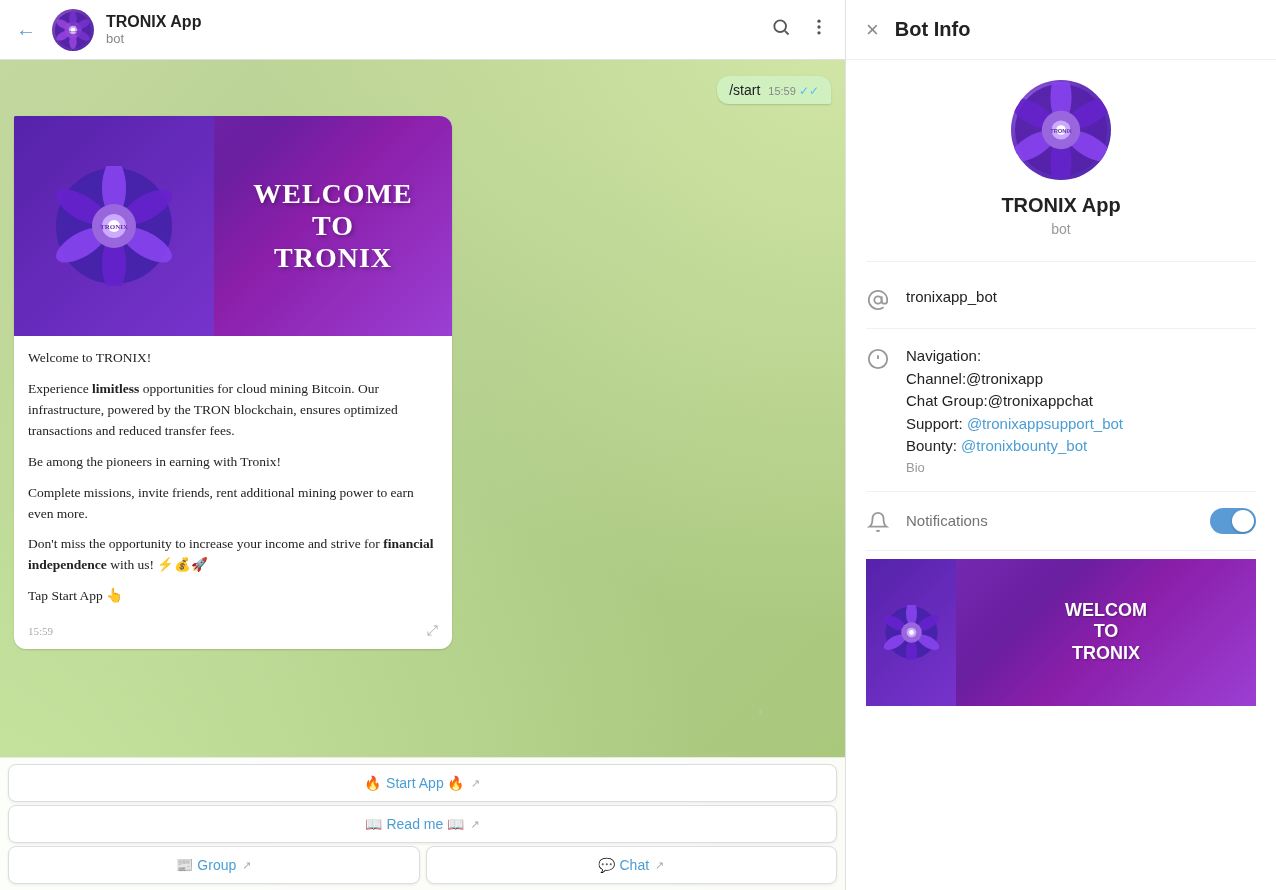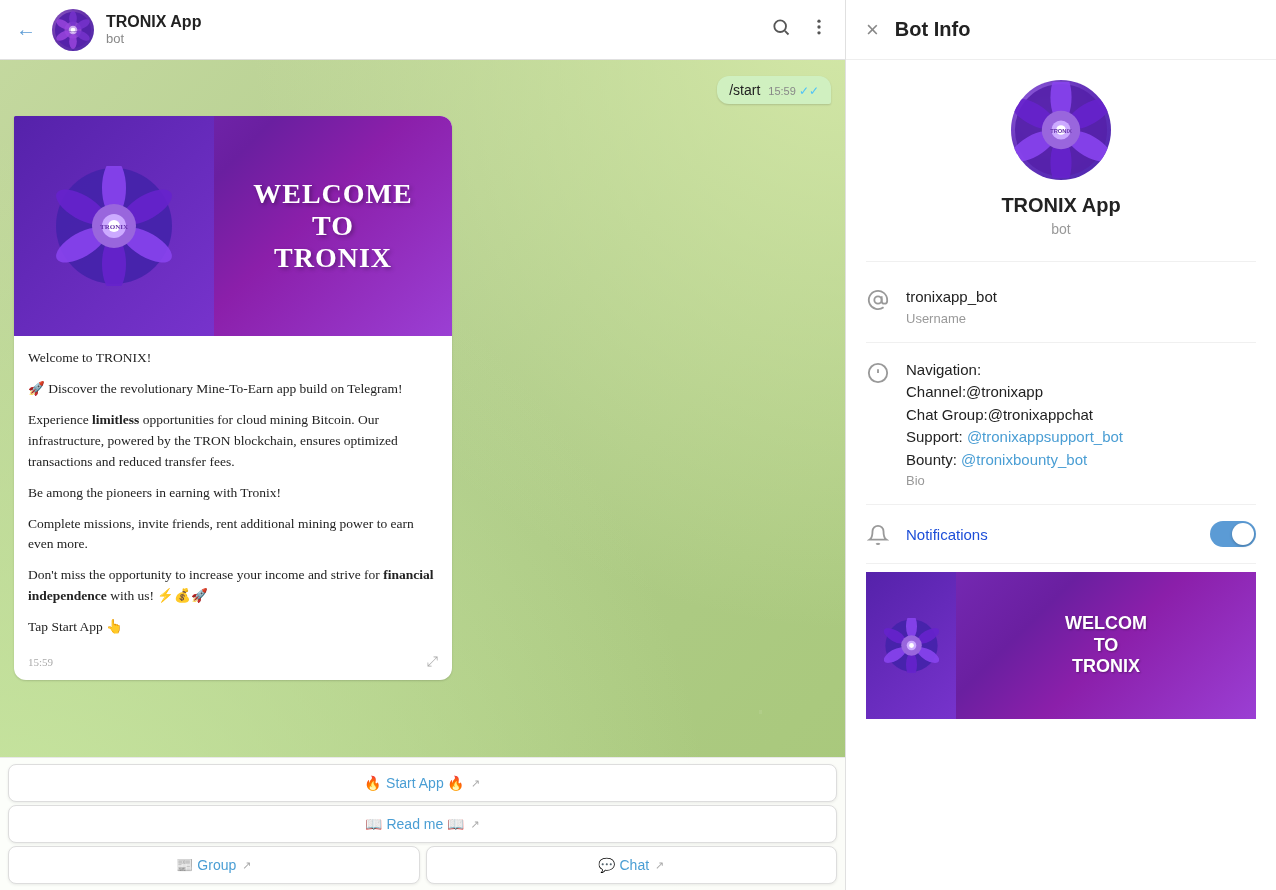--- a/index.html
+++ b/index.html
@@ -333,21 +333,21 @@
 
     .notif-row {
       display: flex;
       align-items: center;
       justify-content: space-between;
       padding: 16px 0;
       border-bottom: 1px solid #f0f0f0;
     }
 
     .notif-left { display: flex; align-items: center; gap: 16px; }
-    .notif-text { font-size: 15px; color: #1d4ed8; }
+    .notif-text { font-size: 15px; color: #737373; }
 
     
     .toggle {
       width: 46px;
       height: 26px;
       background: #5B9BD5;
       border-radius: 13px;
       position: relative;
       cursor: pointer;
     }
@@ -490,21 +490,20 @@
           <div class="banner-text">
             <div>WELCOME</div>
             <div>TO</div>
             <div>TRONIX</div>
           </div>
         </div>
       </div>
 
       <div class="msg-text">
         <p>Welcome to TRONIX!</p>
-        <p>🚀 Discover the revolutionary Mine-To-Earn app build on Telegram!</p>
         <p>Experience <strong>limitless</strong> opportunities for cloud mining Bitcoin. Our infrastructure, powered by the TRON blockchain, ensures optimized transactions and reduced transfer fees.</p>
         <p>Be among the pioneers in earning with Tronix!</p>
         <p>Complete missions, invite friends, rent additional mining power to earn even more.</p>
         <p>Don't miss the opportunity to increase your income and strive for <strong>financial independence</strong> with us! ⚡💰🚀</p>
         <p>Tap Start App 👆</p>
       </div>
 
       <div class="msg-footer">
         <span class="msg-time-recv">15:59</span>
         <span class="expand-icon">⤢</span>
@@ -569,21 +568,20 @@
 
     <div class="info-row">
       <div class="info-row-icon">
         <svg width="22" height="22" viewBox="0 0 24 24" fill="none" stroke="#999" stroke-width="2">
           <circle cx="12" cy="12" r="4"></circle>
           <path d="M16 8v5a3 3 0 0 0 6 0v-1a10 10 0 1 0-3.92 7.94"></path>
         </svg>
       </div>
       <div class="info-row-content">
         <div class="info-main-text">tronixapp_bot</div>
-        <div class="info-sub-text">Username</div>
       </div>
     </div>
 
     <div class="info-row">
       <div class="info-row-icon">
         <svg width="22" height="22" viewBox="0 0 24 24" fill="none" stroke="#999" stroke-width="2">
           <circle cx="12" cy="12" r="10"></circle>
           <line x1="12" y1="8" x2="12" y2="12"></line>
           <line x1="12" y1="16" x2="12.01" y2="16"></line>
         </svg>

